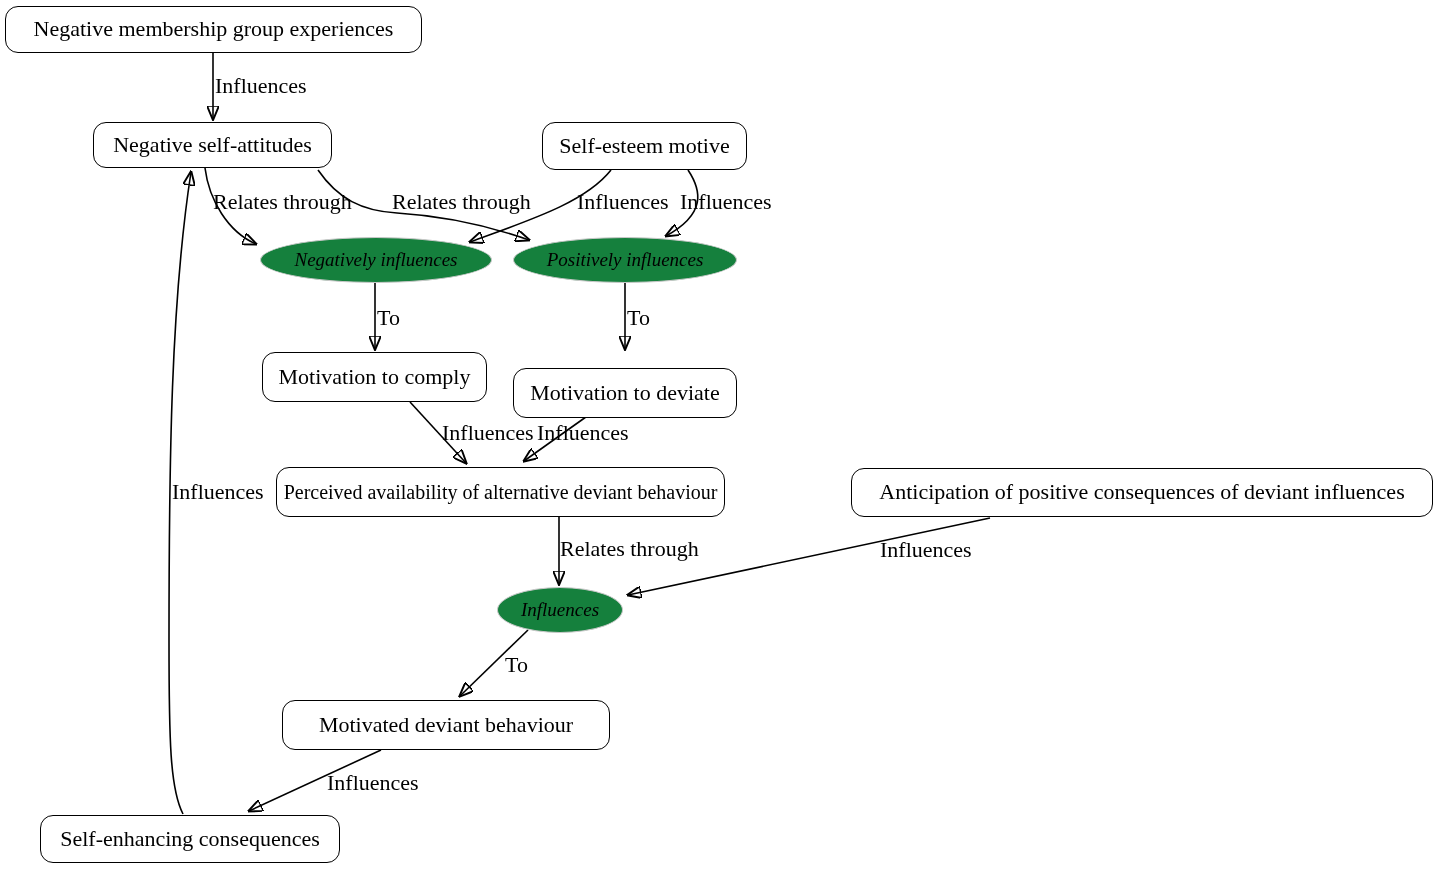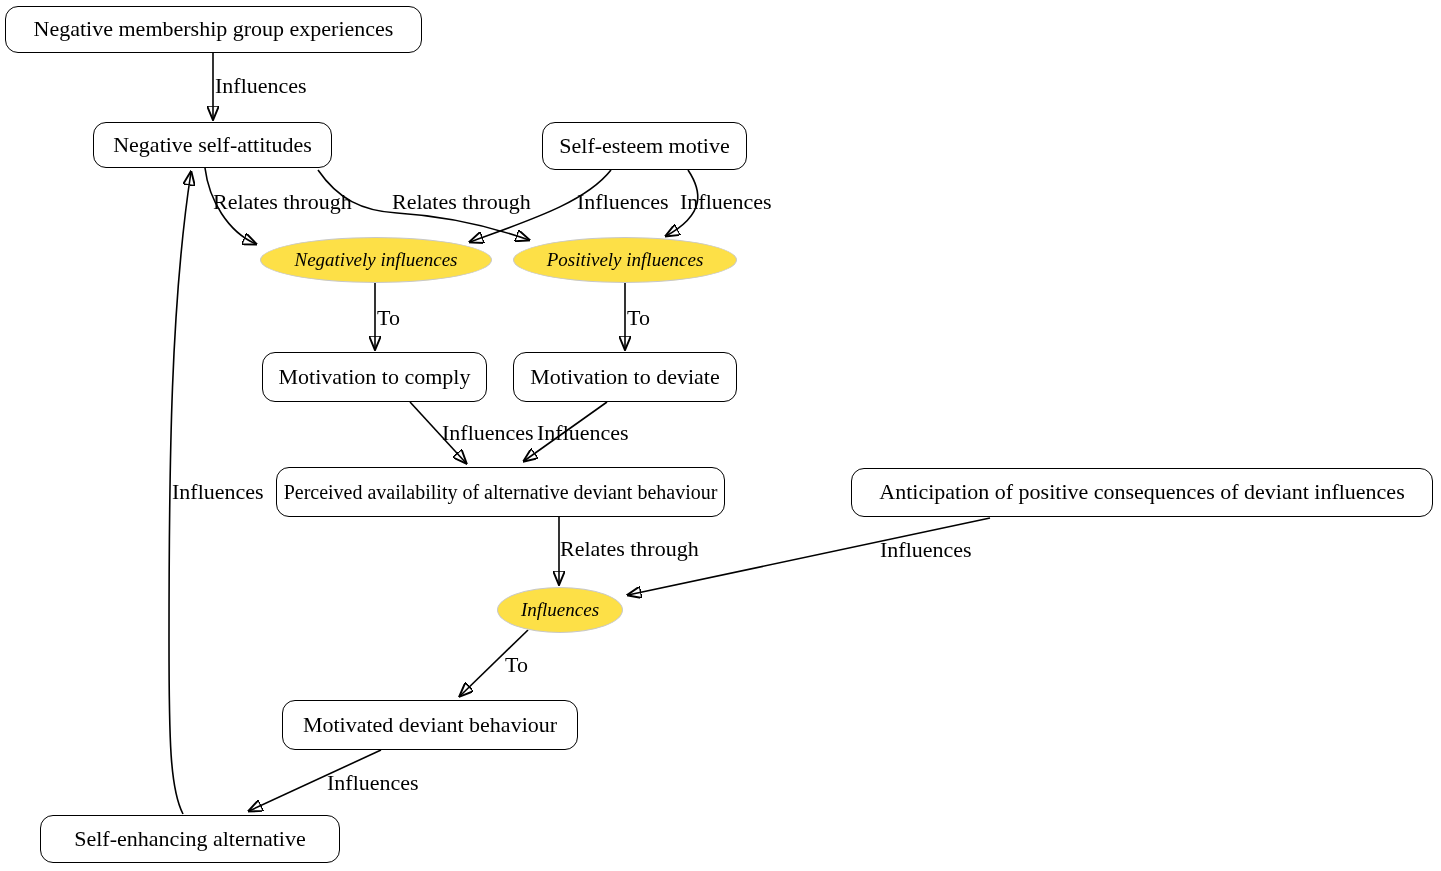--- a/index.html
+++ b/index.html
@@ -14,39 +14,39 @@
   .edge-layer{position:absolute;left:0;top:0;width:1441px;height:871px;}
   .edge-layer path{fill:none;stroke:#000;stroke-width:1.6;}
   .node{
     position:absolute;box-sizing:border-box;
     background:#fff;border:1.5px solid #000;border-radius:13px;
     display:flex;align-items:center;justify-content:center;
     font-size:22px;line-height:1.1;white-space:nowrap;
   }
   .relation{
     position:absolute;box-sizing:border-box;
-    background:#fde047;border:1px solid #c8c8c8;border-radius:50%;
+    background:#15803d;border:1px solid #c8c8c8;border-radius:50%;
     display:flex;align-items:center;justify-content:center;
     font-style:italic;font-size:19px;white-space:nowrap;
   }
   .edge-label{
     position:absolute;font-size:22px;line-height:1.2;white-space:nowrap;
   }
   
   #node-nmge{left:5px;top:6px;width:417px;height:47px;}
   #node-nsa {left:93px;top:122px;width:239px;height:46px;}
   #node-sem {left:542px;top:122px;width:205px;height:48px;}
   #node-neg {left:260px;top:237px;width:232px;height:46px;}
   #node-pos {left:513px;top:237px;width:224px;height:46px;justify-content:center;}
   #node-mtc {left:262px;top:352px;width:225px;height:50px;}
-  #node-mtd {left:513px;top:352px;width:224px;height:50px;}
+  #node-mtd {left:513px;top:368px;width:224px;height:50px;}
   #node-pa  {left:276px;top:467px;width:449px;height:50px;font-size:20px;}
   #node-apc {left:851px;top:468px;width:582px;height:49px;}
   #node-inf {left:497px;top:587px;width:126px;height:46px;}
-  #node-mdb {left:282px;top:700px;width:296px;height:50px;text-align:center;}
+  #node-mdb {left:282px;top:700px;width:328px;height:50px;text-align:center;}
   #node-sec {left:40px;top:815px;width:300px;height:48px;}
   
   #elab-0 {left:215px;top:73px;}
   #elab-1 {left:213px;top:189px;}
   #elab-2 {left:392px;top:189px;}
   #elab-3 {left:577px;top:189px;}
   #elab-4 {left:680px;top:189px;}
   #elab-5 {left:377px;top:305px;}
   #elab-6 {left:627px;top:305px;}
   #elab-7 {left:442px;top:420px;}
@@ -111,21 +111,21 @@
   <div class="node" id="node-apc">
     <span>Anticipation of positive consequences of deviant influences</span>
   </div>
   <div class="relation" id="node-inf">
     <span>Influences</span>
   </div>
   <div class="node" id="node-mdb">
     <span>Motivated deviant behaviour</span>
   </div>
   <div class="node" id="node-sec">
-    <span>Self-enhancing alternative</span>
+    <span>Self-enhancing consequences</span>
   </div>
 
   <div class="edge-label" id="elab-0">Influences</div>
   <div class="edge-label" id="elab-1">Relates through</div>
   <div class="edge-label" id="elab-2">Relates through</div>
   <div class="edge-label" id="elab-3">Influences</div>
   <div class="edge-label" id="elab-4">Influences</div>
   <div class="edge-label" id="elab-5">To</div>
   <div class="edge-label" id="elab-6">To</div>
   <div class="edge-label" id="elab-7">Influences</div>

